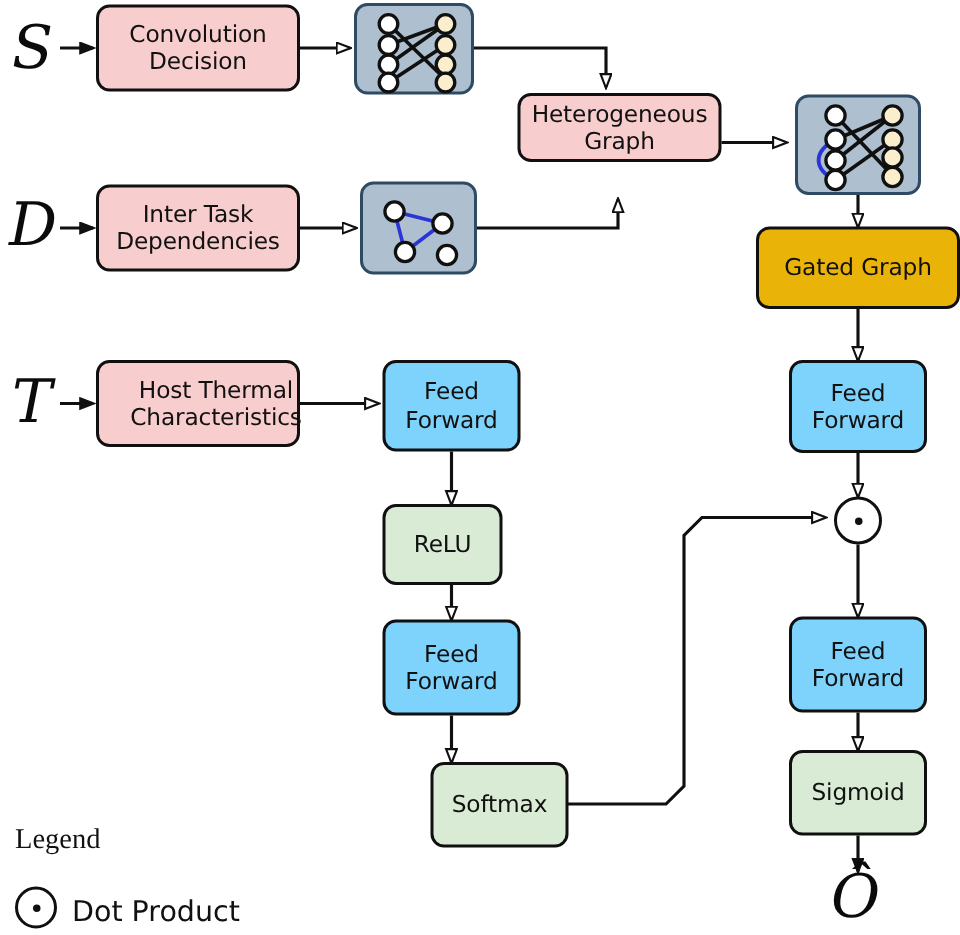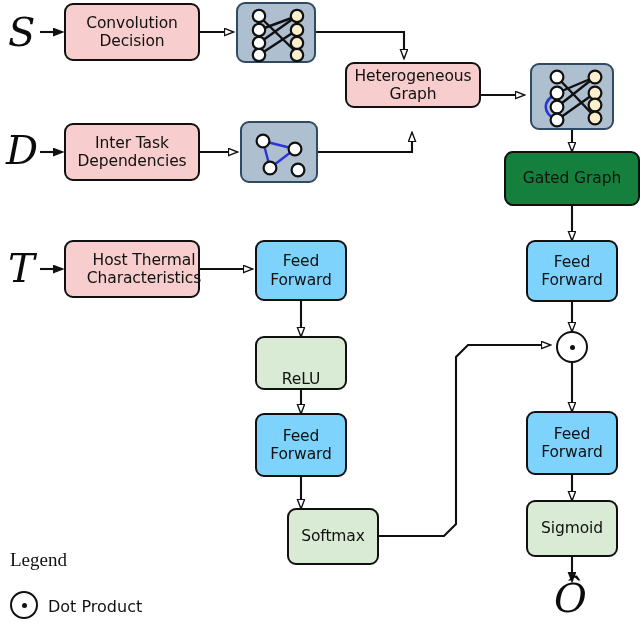--- a/index.html
+++ b/index.html
@@ -34,21 +34,21 @@
     text-align: center;
     font-size: 15.5px;
     line-height: 1.18;
     color: #111111;
     font-family: "DejaVu Sans", sans-serif;
     letter-spacing: -0.1px;
   }
   .node.pink   { background: #f8cdcd; }
   .node.blue   { background: #7dd3fc; }
   .node.green  { background: #d9ebd5; }
-  .node.purple { background: #15803d; }
+  .node.purple { background: #eab308; }
   .node .lbl { display: block; padding: 0 3px; }
 
   .gbox {
     position: absolute;
     box-sizing: border-box;
     border: 2.2px solid #2f4a63;
     border-radius: 9px;
     background: #aebfd0;
   }
   .gsvg { position: absolute; left: 0; top: 0; }
@@ -79,21 +79,21 @@
     background: #101010;
   }
   .legend-title {
     position: absolute;
     font-size: 19px;
     color: #111111;
     font-family: Liberation Serif, serif;
   }
   .legend-text {
     position: absolute;
-    font-size: 16px;
+    font-size: 19px;
     color: #111111;
     font-family: "DejaVu Sans", sans-serif;
   }
 </style>
 </head>
 <body>
 
 <div id="canvas">
 
   <svg id="wires" viewBox="0 0 640 623">
@@ -270,21 +270,21 @@
 
   <div class="mathlbl" style="left:554px; top:578px; font-size:40px;">Ô</div>
 
   <div class="node blue" style="left:255px; top:240px; width:92px; height:61px;">
     <span>
       <span class="lbl">Feed</span>
       <span class="lbl">Forward</span>
     </span>
   </div>
 
-  <div class="node green" style="left:255px; top:336px; width:92px; height:54px;align-items:flex-end;">
+  <div class="node green" style="left:255px; top:336px; width:80px; height:54px;">
     <span class="lbl">ReLU</span>
   </div>
 
   <div class="node blue" style="left:255px; top:413px; width:92px; height:64px;">
     <span>
       <span class="lbl">Feed</span>
       <span class="lbl">Forward</span>
     </span>
   </div>
 

